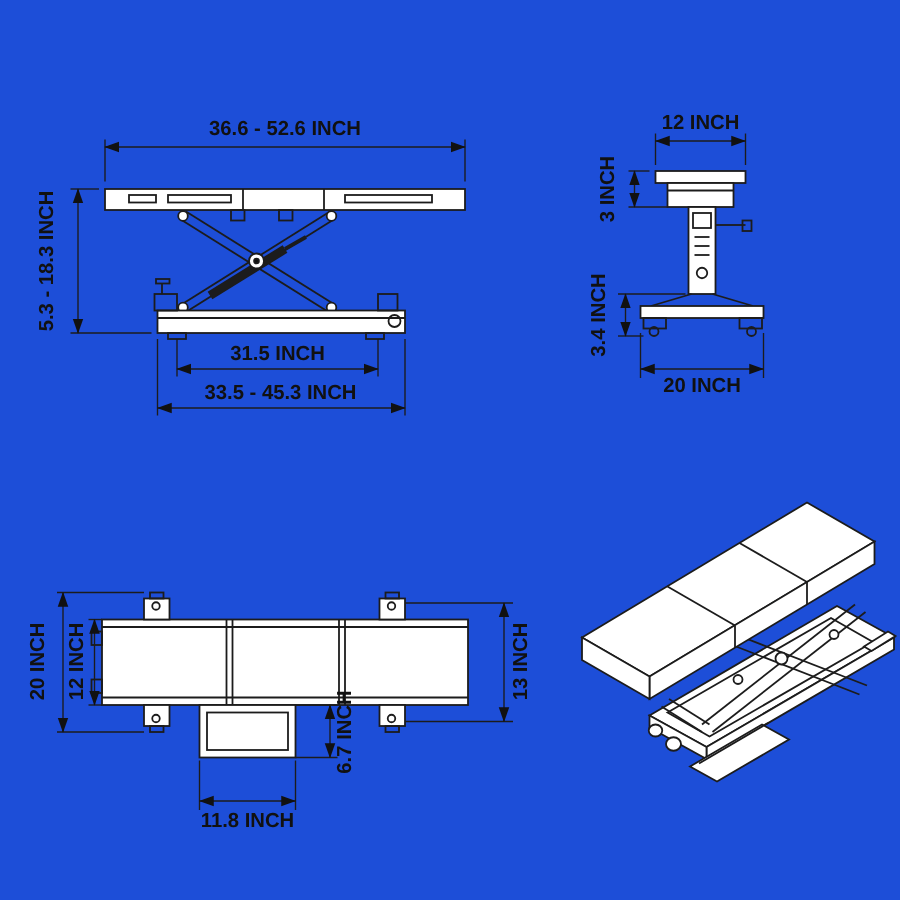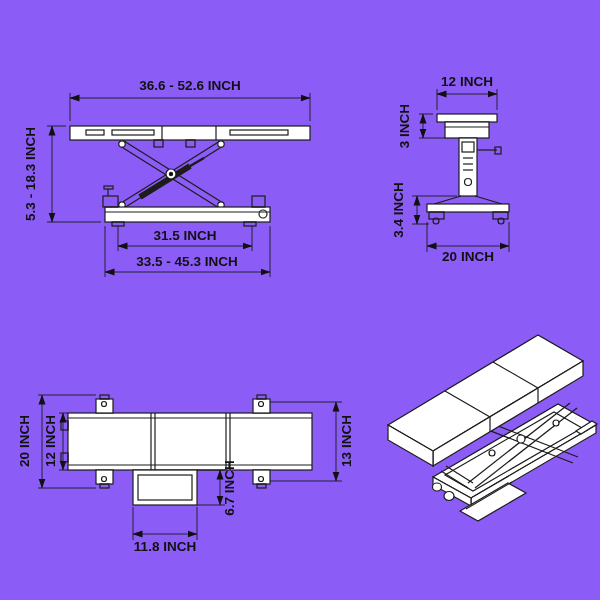--- a/index.html
+++ b/index.html
@@ -1,19 +1,19 @@
 <!DOCTYPE html>
 <html><head>
 <meta charset="utf-8">
 <style>
   html,body{margin:0;padding:0;background:#ffffff;}
   .sheet{
     position:relative;
     width:600px;height:600px;
-    background:#8b5cf6;
+    background:#1d4ed8;
     font-family:"Liberation Sans", sans-serif;
     overflow:hidden;
   }
   svg{display:block;}
   g.part line, g.part path, g.part rect, g.part circle, g.part ellipse{
     stroke:#1c1c1c; stroke-width:1.2; fill:none;
     stroke-linejoin:miter; stroke-linecap:butt;
   }
   g.part .wf{ fill:#ffffff; }
   g.dim line{ stroke:#1c1c1c; stroke-width:0.9; fill:none; }

